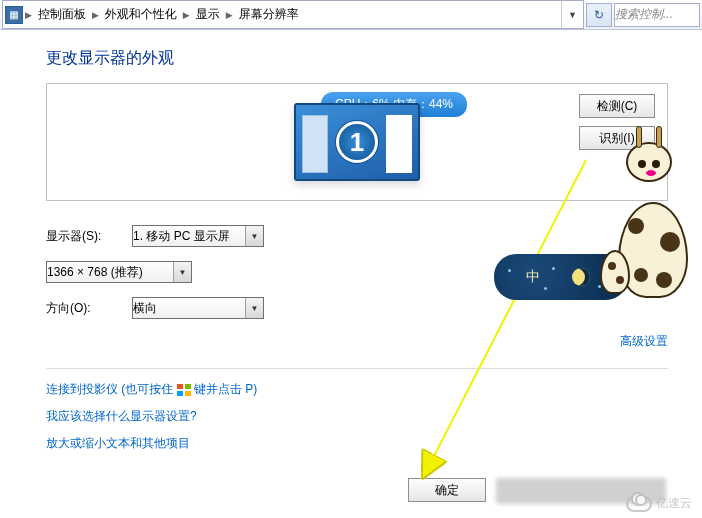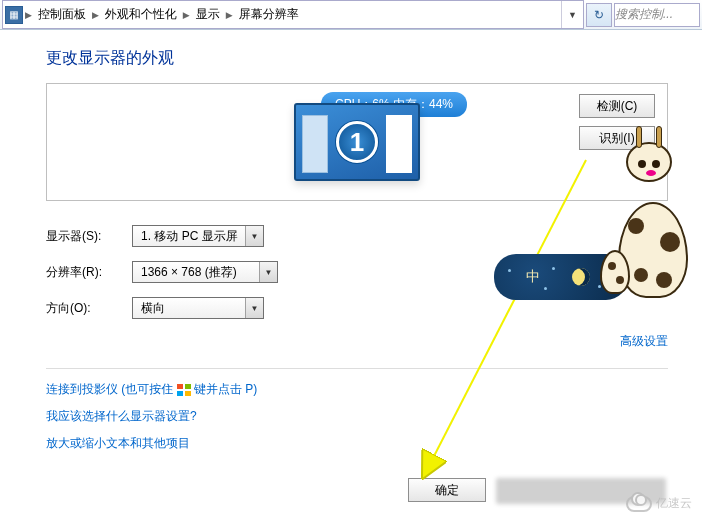--- a/index.html
+++ b/index.html
@@ -25,21 +25,21 @@
 .monitor-screen-left { position: absolute; left: 6px; top: 10px; width: 26px; height: 58px; background: #cfe3f5; border: 1px solid #9cc0e0; }
 .monitor-screen-right { position: absolute; right: 6px; top: 10px; width: 26px; height: 58px; background: #fff; }
 .monitor-number { position: absolute; left: 50%; top: 50%; transform: translate(-50%,-50%); width: 42px; height: 42px; border-radius: 50%; background: radial-gradient(#3a8fd6,#0a4f90); border: 3px solid #fff; color: #fff; font-size: 26px; font-weight: bold; display: flex; align-items: center; justify-content: center; box-shadow: 0 0 0 1px #0a4f90; }
 .cpu-badge { position: absolute; top: 8px; left: 274px; background: linear-gradient(#4aa3ef,#1e7fd6); color: #fff; padding: 4px 14px; border-radius: 12px; font-size: 12px; }
 .side-buttons { position: absolute; right: 12px; top: 10px; display: flex; flex-direction: column; gap: 8px; }
 .win-btn { min-width: 76px; height: 24px; background: linear-gradient(#fdfdfd,#e6e6e6); border: 1px solid #8e8e8e; border-radius: 0; padding: 0 16px; cursor: default; }
 
 
 .form-row { display: flex; align-items: center; margin-bottom: 14px; }
 .form-label { width: 86px; color: #000; }
-.combo { height: 22px; border: 1px solid #707070; background: linear-gradient(#fff,#f0f0f0); display: flex; align-items: center; padding-left: 8px; position: relative; }
+.combo { height: 22px; border: 1px solid #707070; background: linear-gradient(#fff,#f0f0f0); display: flex; align-items: center; padding-left: 0; position: relative; }
 .combo-arrow { position: absolute; right: 0; top: 0; bottom: 0; width: 18px; border-left: 1px solid #a0a0a0; background: linear-gradient(#f4f4f4,#d8d8d8); display: flex; align-items: center; justify-content: center; font-size: 8px; color: #333; }
 .combo.w1 { width: 132px; }
 .combo.w2 { width: 146px; }
 .combo.w3 { width: 132px; }
 .link { color: #0066cc; cursor: pointer; }
 .adv-link { text-align: right; margin: 6px 0 18px 0; }
 .divider { border-top: 1px solid #ddd; margin-bottom: 12px; }
 .help-links .link { display: block; margin-bottom: 10px; }
 .win-logo { display:inline-block; width:14px; height:12px; vertical-align:middle; background:
   linear-gradient(#f25022,#f25022) 0 0/6px 5px no-repeat,
@@ -117,21 +117,20 @@
   </div>
 
   <div class="form-row">
     <span class="form-label">显示器(S):</span>
     <div class="combo w1">
       <span>1. 移动 PC 显示屏</span>
       <span class="combo-arrow">▼</span>
     </div>
   </div>
   <div class="form-row">
-    <span class="form-label">分辨率(R):</span>
     <div class="combo w2">
       <span>1366 × 768 (推荐)</span>
       <span class="combo-arrow">▼</span>
     </div>
   </div>
   <div class="form-row">
     <span class="form-label">方向(O):</span>
     <div class="combo w3">
       <span>横向</span>
       <span class="combo-arrow">▼</span>

